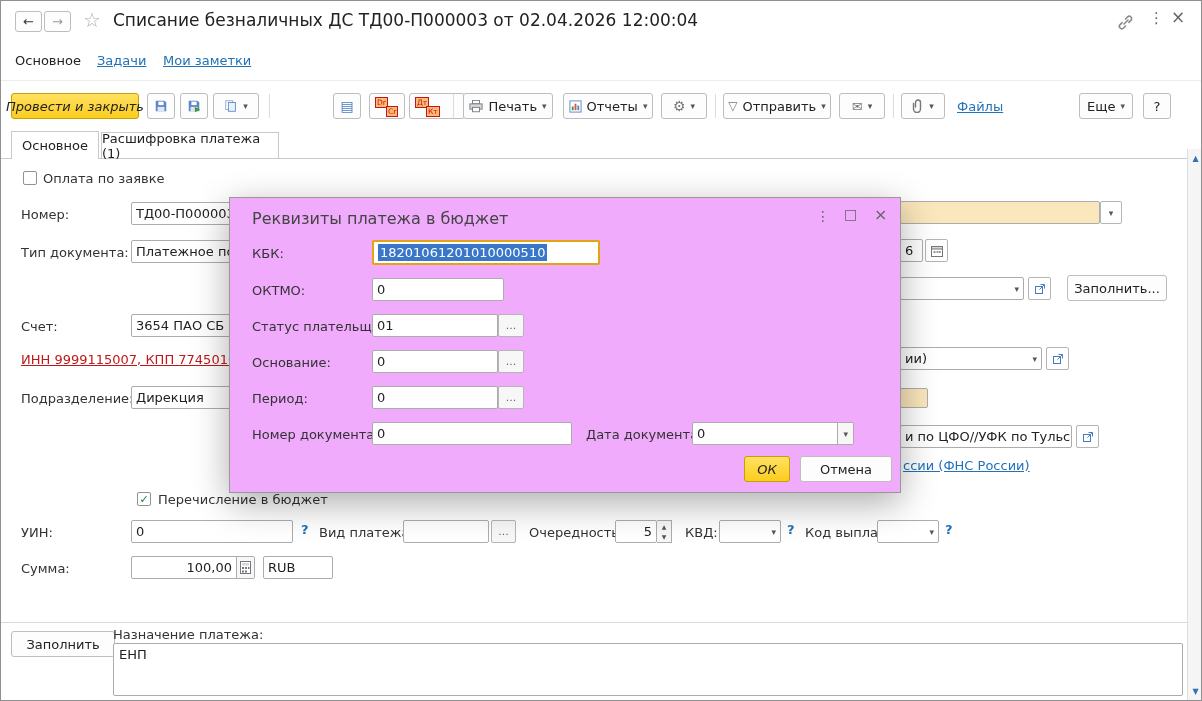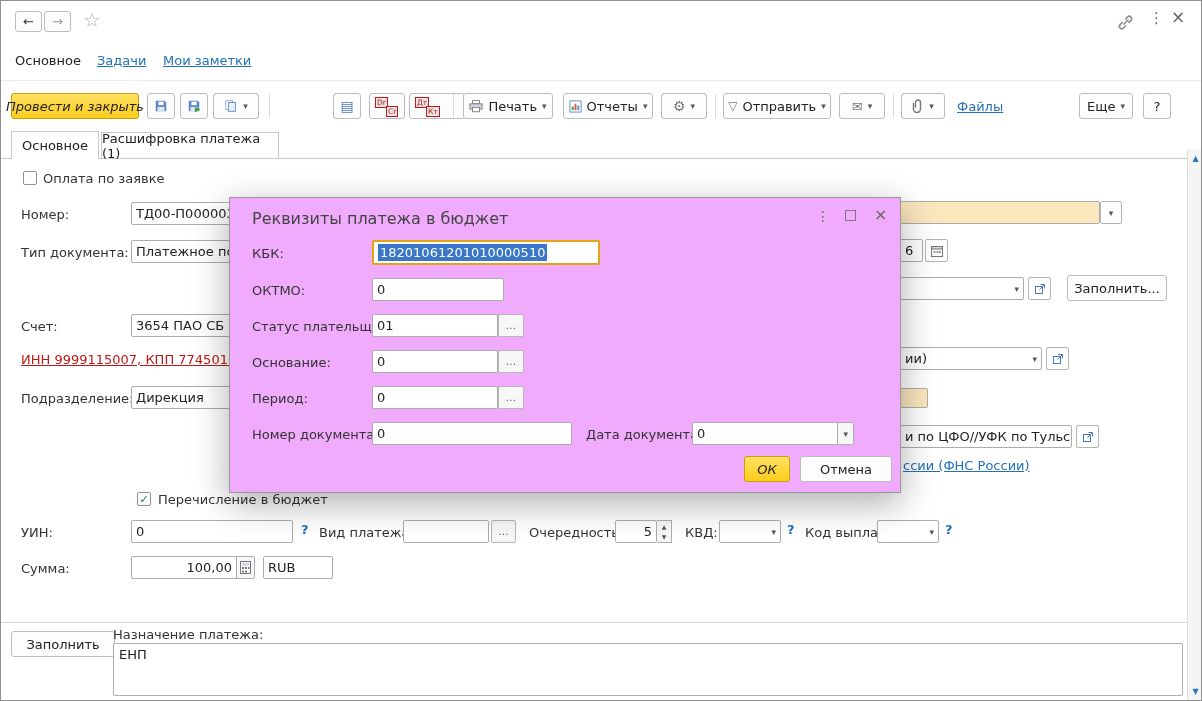--- a/index.html
+++ b/index.html
@@ -24,38 +24,39 @@
   .q{color:#2272b8;font-weight:bold;font-size:13px;cursor:pointer;}
   .tabbox{border:1px solid #c9c9c9;background:#fff;display:flex;align-items:center;justify-content:center;
           font-size:13px;color:#222;}
   .dialog{background:#f0abfc;border:1px solid #989898;box-shadow:0 10px 34px rgba(0,0,0,.33);z-index:40;}
   .sel{background:#3a77c9;color:#fff;padding:1px 2px;}
   .spin{width:15px;height:23px;border:1px solid #acacac;border-left:none;display:flex;flex-direction:column;
         background:#f7f7f7;cursor:pointer;}
   .spin span{flex:1;display:flex;align-items:center;justify-content:center;font-size:6px;color:#555;}
   .wctl{color:#666;cursor:pointer;}
   .mini-red{position:absolute;border:1px solid #c01818;color:#c01818;font-size:7.5px;line-height:9px;
-            padding:0 1px;background:#e5e5e5;}
+            padding:0 1px;background:#fdba74;}
   .scroll{background:#f5f5f5;border-left:1px solid #dedede;}
   .scroll .ar{position:absolute;left:0;width:15px;height:14px;display:flex;align-items:center;justify-content:center;
               color:#2e75b6;font-size:8px;cursor:pointer;}
   svg{display:block;}
 </style>
 </head>
 <body>
 
 <div class="screen">
 
   <div class="abs btn" style="left:14px;top:10px;width:27px;height:21px">
     <span style="font-size:13px;color:#333">←</span>
   </div>
   <div class="abs btn" style="left:43px;top:10px;width:27px;height:21px">
     <span style="font-size:13px;color:#999">→</span>
   </div>
   <div class="abs" style="left:82px;top:7px;font-size:20px;color:#b3b3b3;cursor:pointer"><span>☆</span></div>
+  <div class="abs" style="left:112px;top:9px;font-size:17px;color:#222;white-space:nowrap">Списание безналичных ДС ТД00-П000003 от 02.04.2026 12:00:04</div>
   <div class="abs" style="left:1116px;top:13px">
     <svg width="17" height="17" viewBox="0 0 17 17">
         <g stroke="#8a8a8a" stroke-width="1.6" fill="none" stroke-linecap="round">
           <path d="M7 10 L11 6"></path>
           <path d="M8.5 5 l2-2 a2.4 2.4 0 0 1 3.4 3.4 l-2 2"></path>
           <path d="M8.5 12 l-2 2 a2.4 2.4 0 0 1 -3.4-3.4 l2-2"></path>
         </g>
       </svg>
   </div>
   <div class="abs wctl" style="left:1148px;top:8px;font-size:15px"><span>⋮</span></div>

